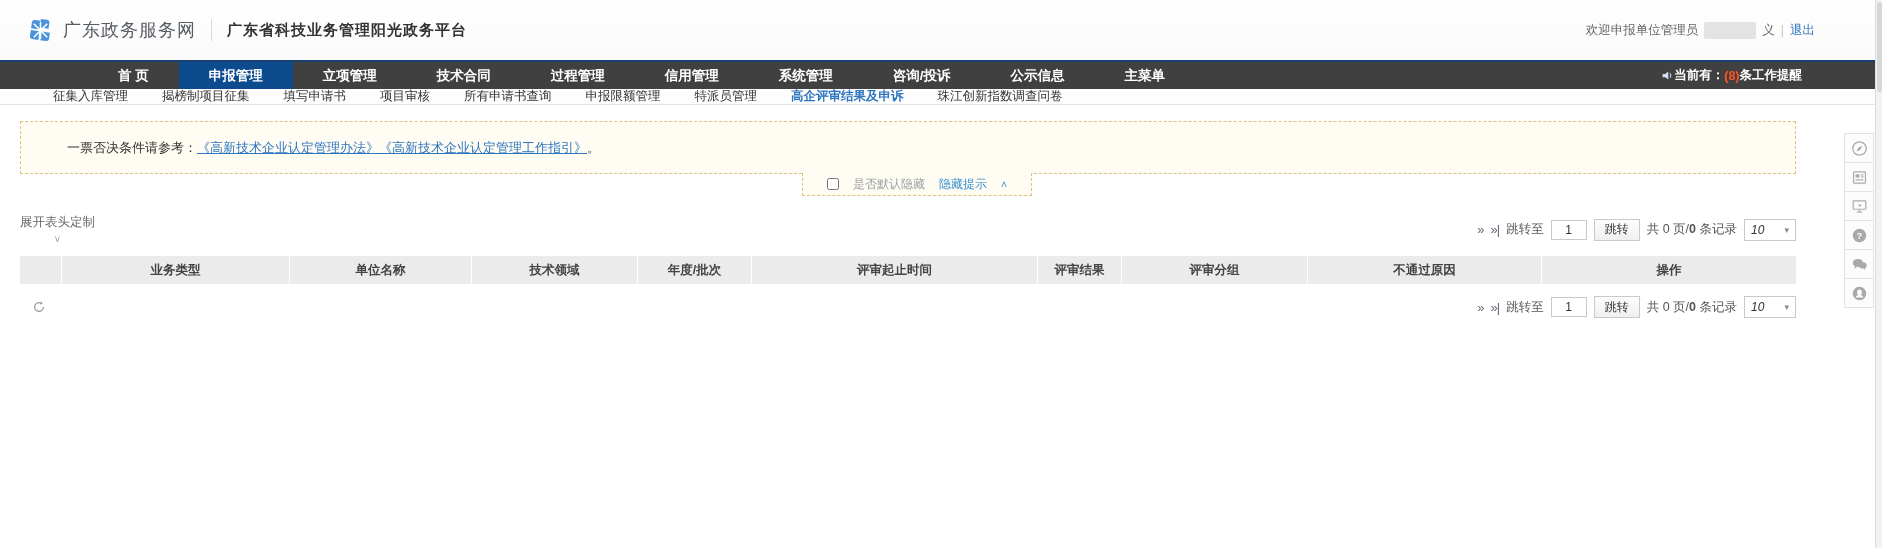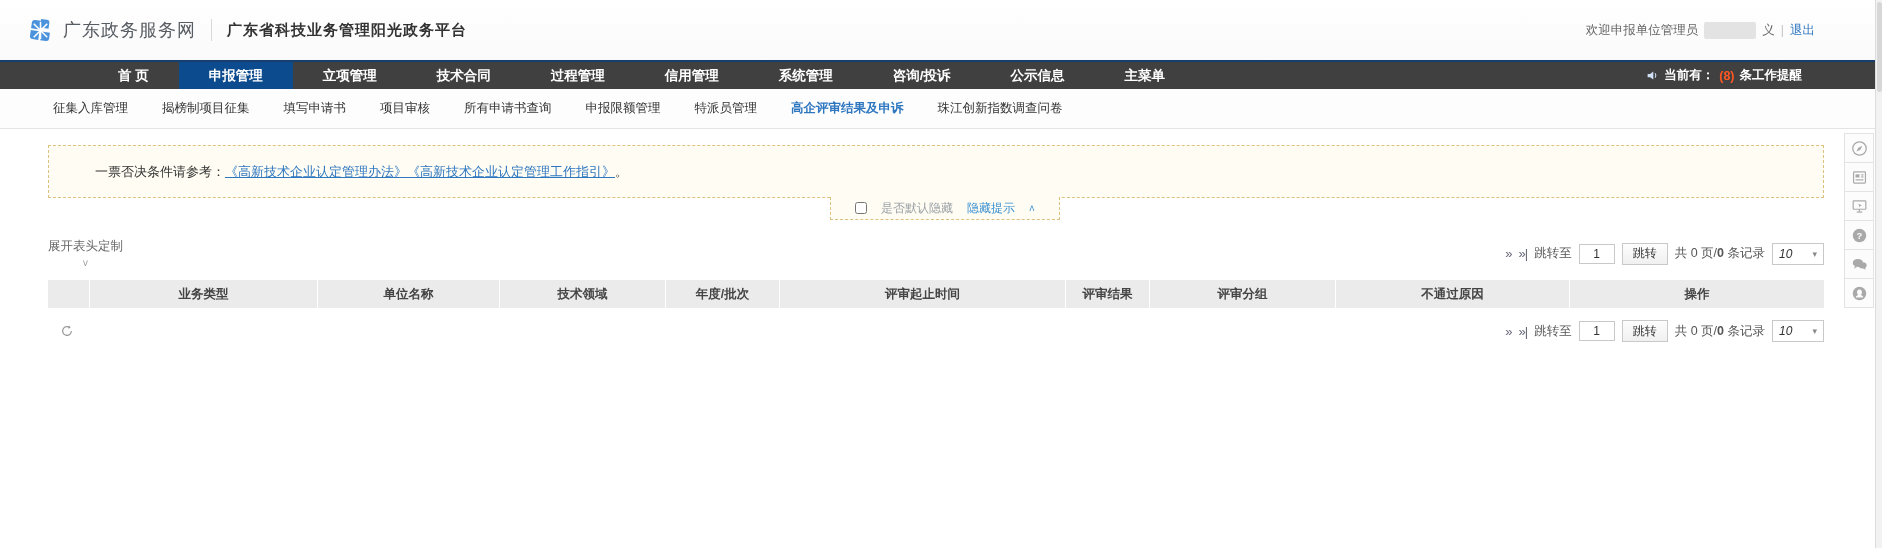--- a/index.html
+++ b/index.html
@@ -22,33 +22,33 @@
   .logout-link { color:#2e76c0; text-decoration:none; cursor:pointer; }
   .hdr-sep { color:#c5c5c5; }
 
   
   .nav { height:29px; background:#404040; border-top:2px solid #173f6d;
          display:flex; align-items:stretch; padding-left:88px; }
   .nav ul { list-style:none; display:flex; align-items:stretch; }
   .nav li { display:flex; align-items:center; padding:0 30px; color:#fff;
             font-size:13.5px; font-weight:bold; cursor:pointer; white-space:nowrap; }
   .nav li.active { background:#0c4b8d; }
-  .nav-right { margin-left:auto; display:flex; align-items:center; gap:5px;
+  .nav-right { margin-left:auto; display:flex; align-items:center; 
                padding-right:80px; color:#fff; font-size:12.5px; font-weight:bold; }
   .reminder-count { color:#ff5722; }
 
   
-  .subnav { height:40px; background:#fdfdfd; border-bottom:1px solid #e4e4e4;
+  .subnav { height:16px; background:#fdfdfd; border-bottom:1px solid #e4e4e4;
             display:flex; align-items:center; padding-left:36px; }
   .subnav ul { list-style:none; display:flex; align-items:center; }
   .subnav li { font-size:12.5px; color:#333; padding:0 17px; cursor:pointer; white-space:nowrap; }
   .subnav li.active { color:#2e76c0; font-weight:bold; }
 
   
-  .main { width:1776px; margin-left:48px; position:relative; }
+  .main { width:1776px; margin-left:20px; position:relative; }
   .notice-box { margin-top:16px; height:53px; background:#fffdf3;
                 border:1px dashed #ddc27f; display:flex; align-items:center;
                 padding-left:46px; font-size:13px; color:#333; }
   .notice-box a { color:#2e76c0; text-decoration:underline; cursor:pointer; }
   .notice-tab { width:230px; height:23px; margin-left:782px; margin-top:-1px;
                 background:#fffdf3; border:1px dashed #ddc27f; border-top:none;
                 display:flex; align-items:center; justify-content:center; gap:14px;
                 font-size:12px; color:#9aa0a6; }
   .notice-tab input { width:12px; height:12px; }
   .hide-link { color:#3a8fd0; cursor:pointer; }

